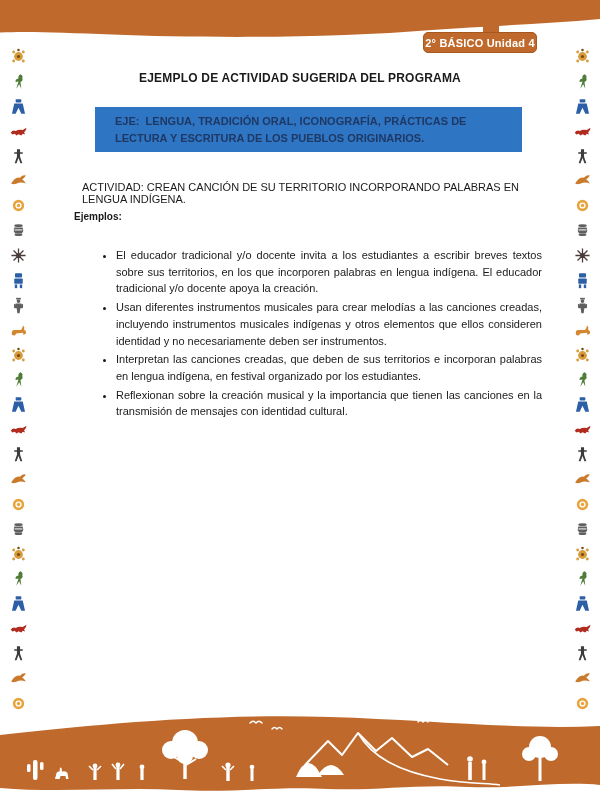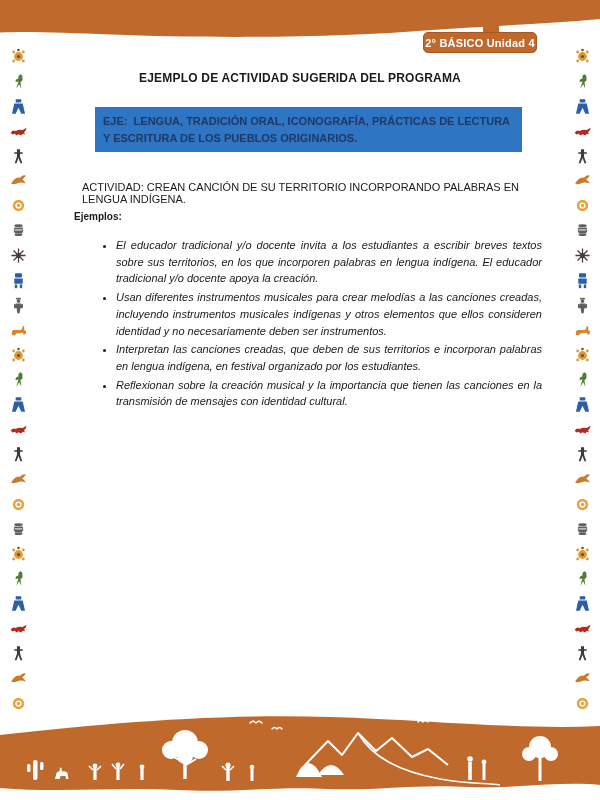--- a/index.html
+++ b/index.html
@@ -32,25 +32,25 @@
   .deco-col.left{left:5px;}
   .deco-col.right{right:5px;}
   .deco-icon{width:17px;height:17px;display:block;line-height:0;}
   .deco-icon svg{width:17px;height:17px;display:block;}
 
   
   .doc-title{position:absolute;left:60px;right:60px;top:71px;
     text-align:center;font-size:12px;font-weight:bold;letter-spacing:.2px;}
   .eje-box{position:absolute;left:95px;top:107px;width:427px;min-height:45px;
     background:var(--eje-bg);color:var(--eje-text);
-    font-size:11px;font-weight:bold;line-height:1.5;padding:6px 8px;}
+    font-size:11px;font-weight:bold;line-height:1.5;padding:6px 20px;}
   .actividad-line{position:absolute;left:82px;top:181px;width:462px;font-size:11px;}
   .actividad-line .lbl{font-weight:normal;}
   .ejemplos-heading{position:absolute;left:74px;top:211px;font-size:10px;font-weight:bold;}
-  .bullet-list{position:absolute;left:98px;top:237px;width:444px;font-style:italic;}
+  .bullet-list{position:absolute;left:98px;top:247px;width:444px;}
   .bullet-list ul{list-style:disc;padding-left:18px;}
   .bullet-list li{font-size:11px;line-height:1.52;text-align:justify;margin-bottom:2px;}
 
   
   .footer-art{position:absolute;left:0;bottom:0;width:600px;height:95px;}
 </style>
 </head>
 <body>
 
 <div class="page">

